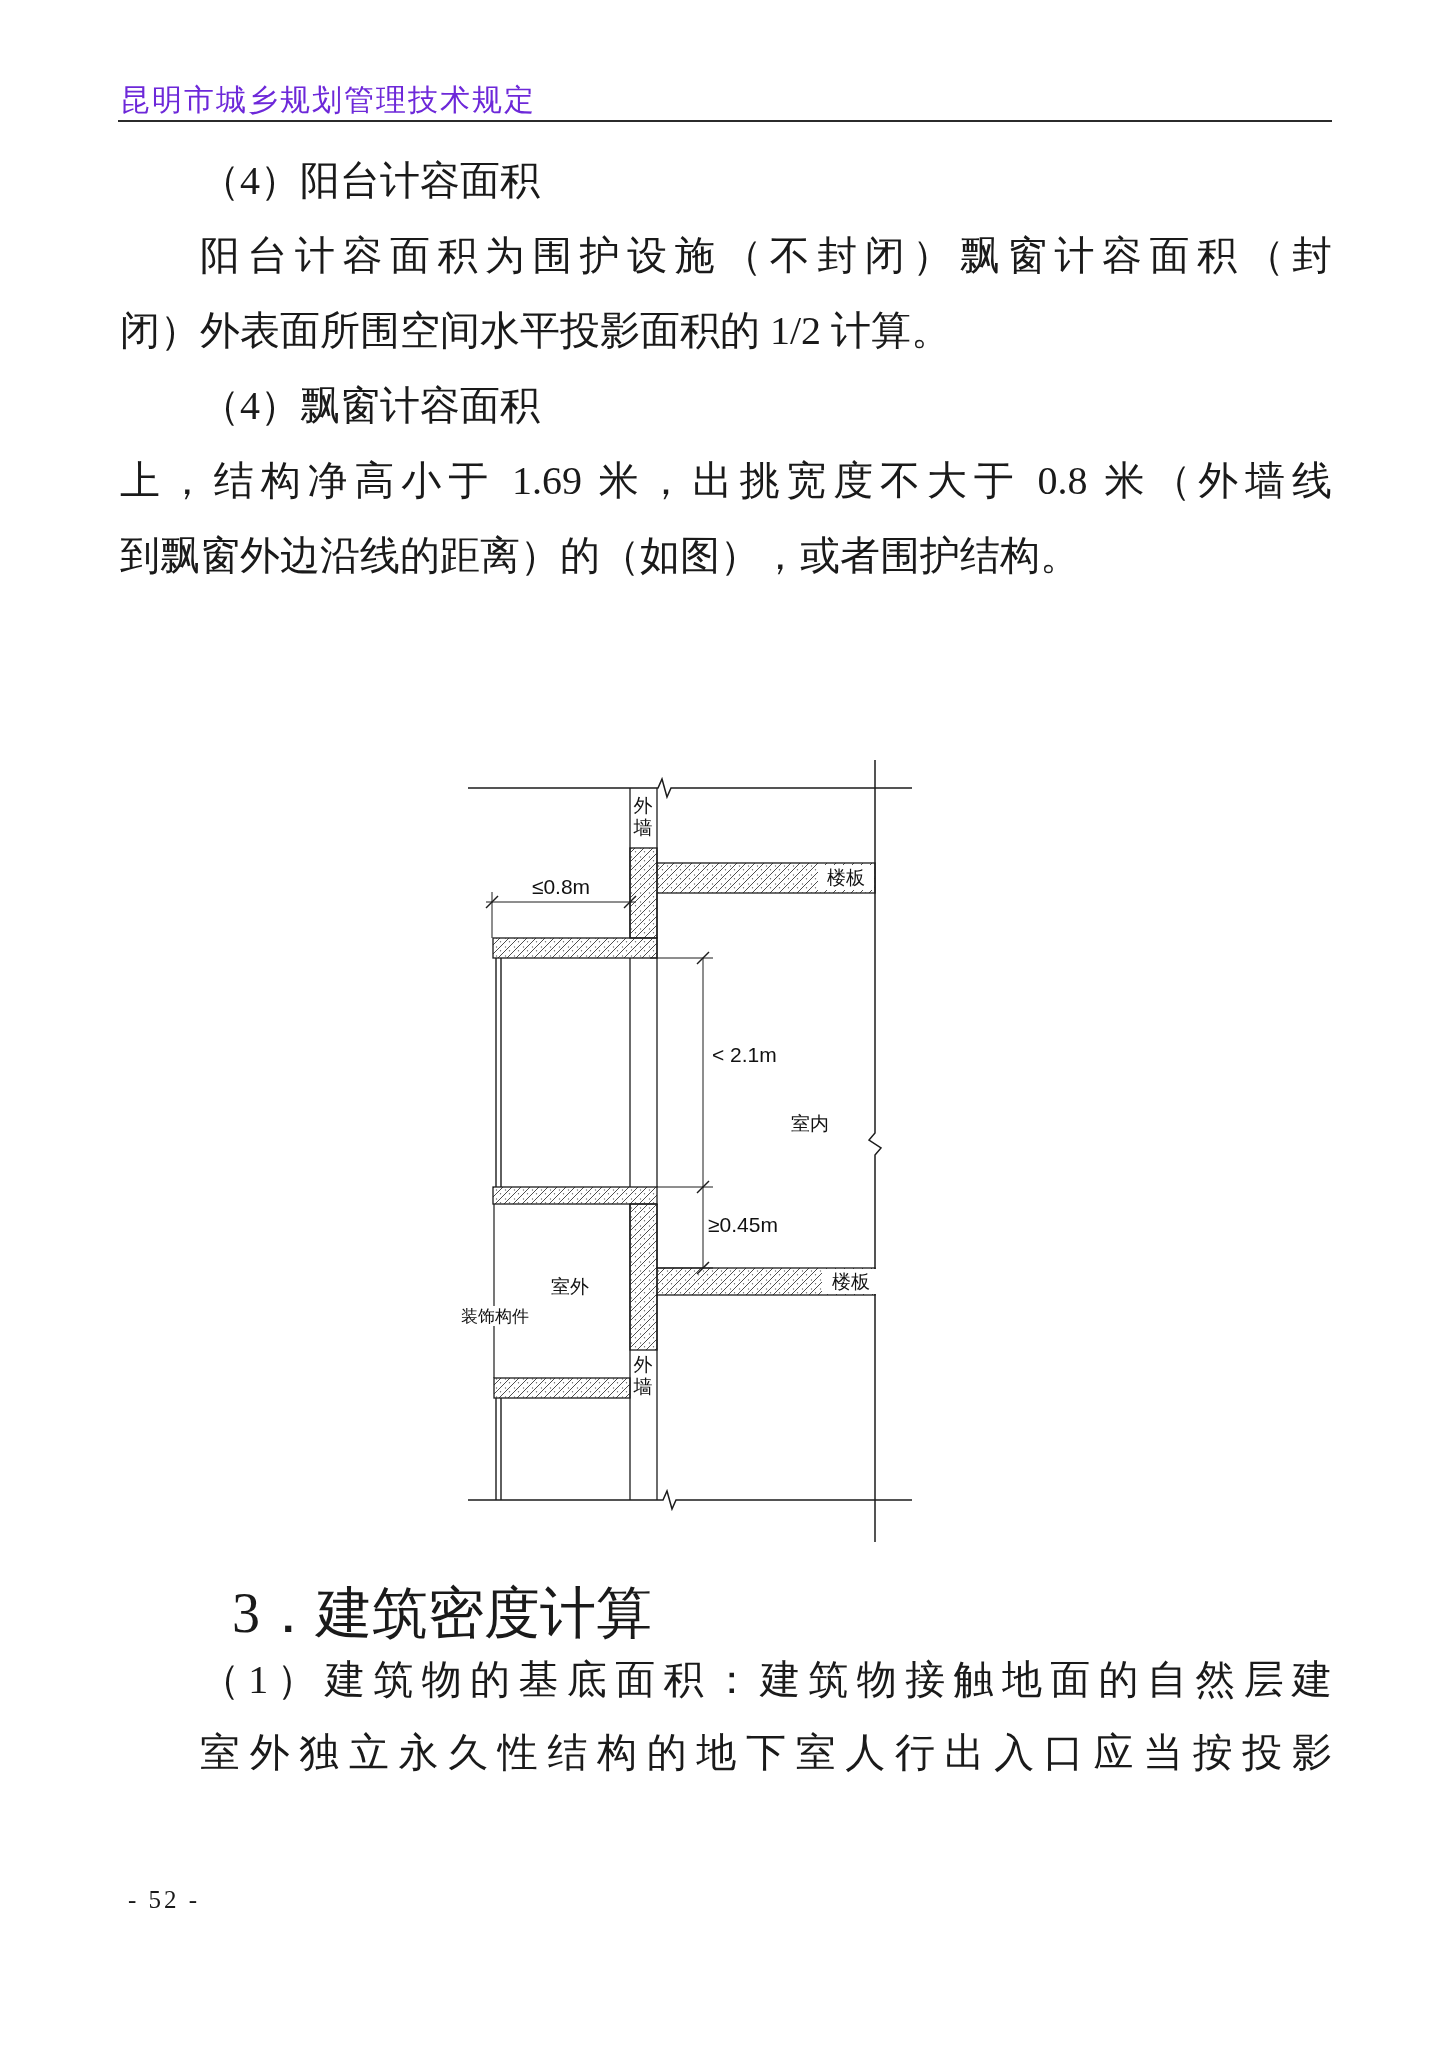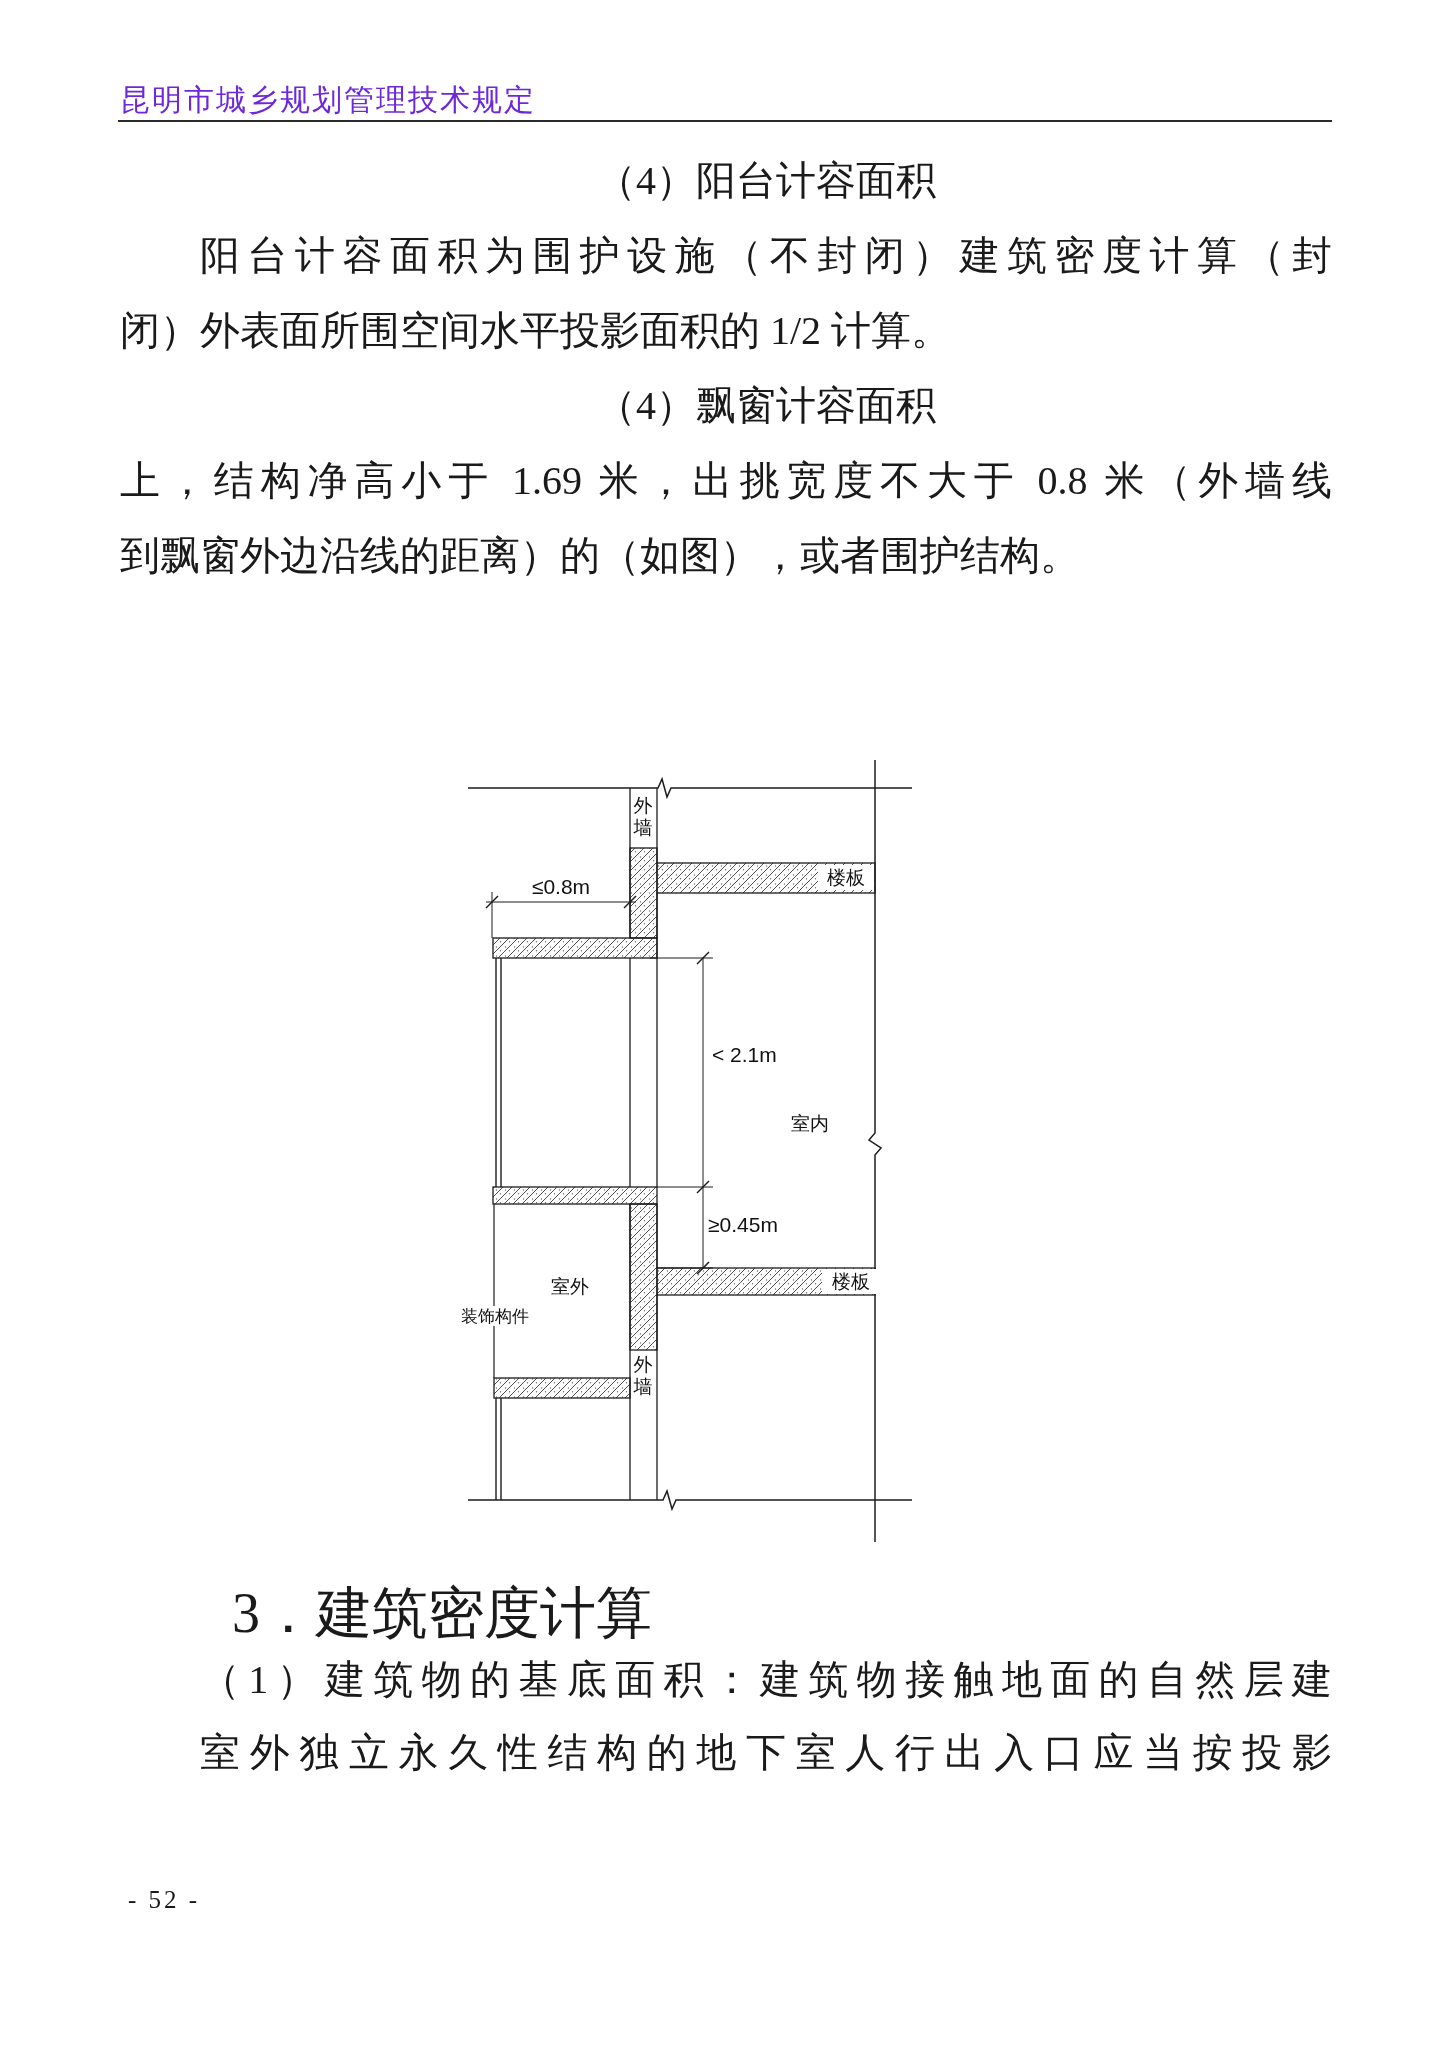--- a/index.html
+++ b/index.html
@@ -7,41 +7,41 @@
        font-family:"Liberation Serif","DejaVu Serif",serif;color:#1a1a1a;overflow:hidden;}
   .abs{position:absolute;}
   
   .doc-header{top:80px;left:120px;font-size:30px;letter-spacing:2px;color:#6d28d9;}
   .header-rule{top:120px;left:118px;width:1214px;height:2px;background:#2b2b2b;}
   
   .textblock{left:120px;width:1212px;font-size:40px;line-height:75px;}
   .tb1{top:143px;}
   .tb2{top:1643px;line-height:73px;}
   .line{white-space:nowrap;}
-  .indent{text-indent:2em;text-align:center;}
+  .indent{text-indent:2em;}
   .just{white-space:normal;text-align:justify;text-align-last:justify;text-justify:inter-character;}
   .sec-heading{top:1583px;left:120px;width:1212px;font-size:56px;font-weight:normal;
                line-height:60px;text-indent:2em;}
   .page-number{top:1886px;left:128px;font-size:25px;letter-spacing:3px;}
   
   .figure-wrap{top:755px;left:350px;width:620px;height:800px;}
   svg text{fill:#111;}
   .cjk{font-family:"Liberation Sans",sans-serif;font-size:19px;}
   .cjk-sm{font-family:"Liberation Sans",sans-serif;font-size:17px;}
   .dim{font-family:"Liberation Sans","DejaVu Sans",sans-serif;font-size:21px;}
 </style>
 </head>
 <body>
 
 <div class="abs doc-header">昆明市城乡规划管理技术规定</div>
 <div class="abs header-rule"></div>
 
 <div class="abs textblock tb1">
   <div class="line indent">（4）阳台计容面积</div>
-  <div class="line indent just">阳台计容面积为围护设施（不封闭）建筑密度计算（封</div>
+  <div class="line indent just">阳台计容面积为围护设施（不封闭）飘窗计容面积（封</div>
   <div class="line">闭）外表面所围空间水平投影面积的 1/2 计算。</div>
   <div class="line indent">（4）飘窗计容面积</div>
   <div class="line just">上，结构净高小于 1.69 米，出挑宽度不大于 0.8 米（外墙线</div>
   <div class="line">到飘窗外边沿线的距离）的（如图），或者围护结构。</div>
 </div>
 
 <div class="abs figure-wrap">
 <svg width="620" height="800" viewBox="0 0 620 800">
   <defs>
     <pattern id="hatch" patternUnits="userSpaceOnUse" width="9" height="9">

